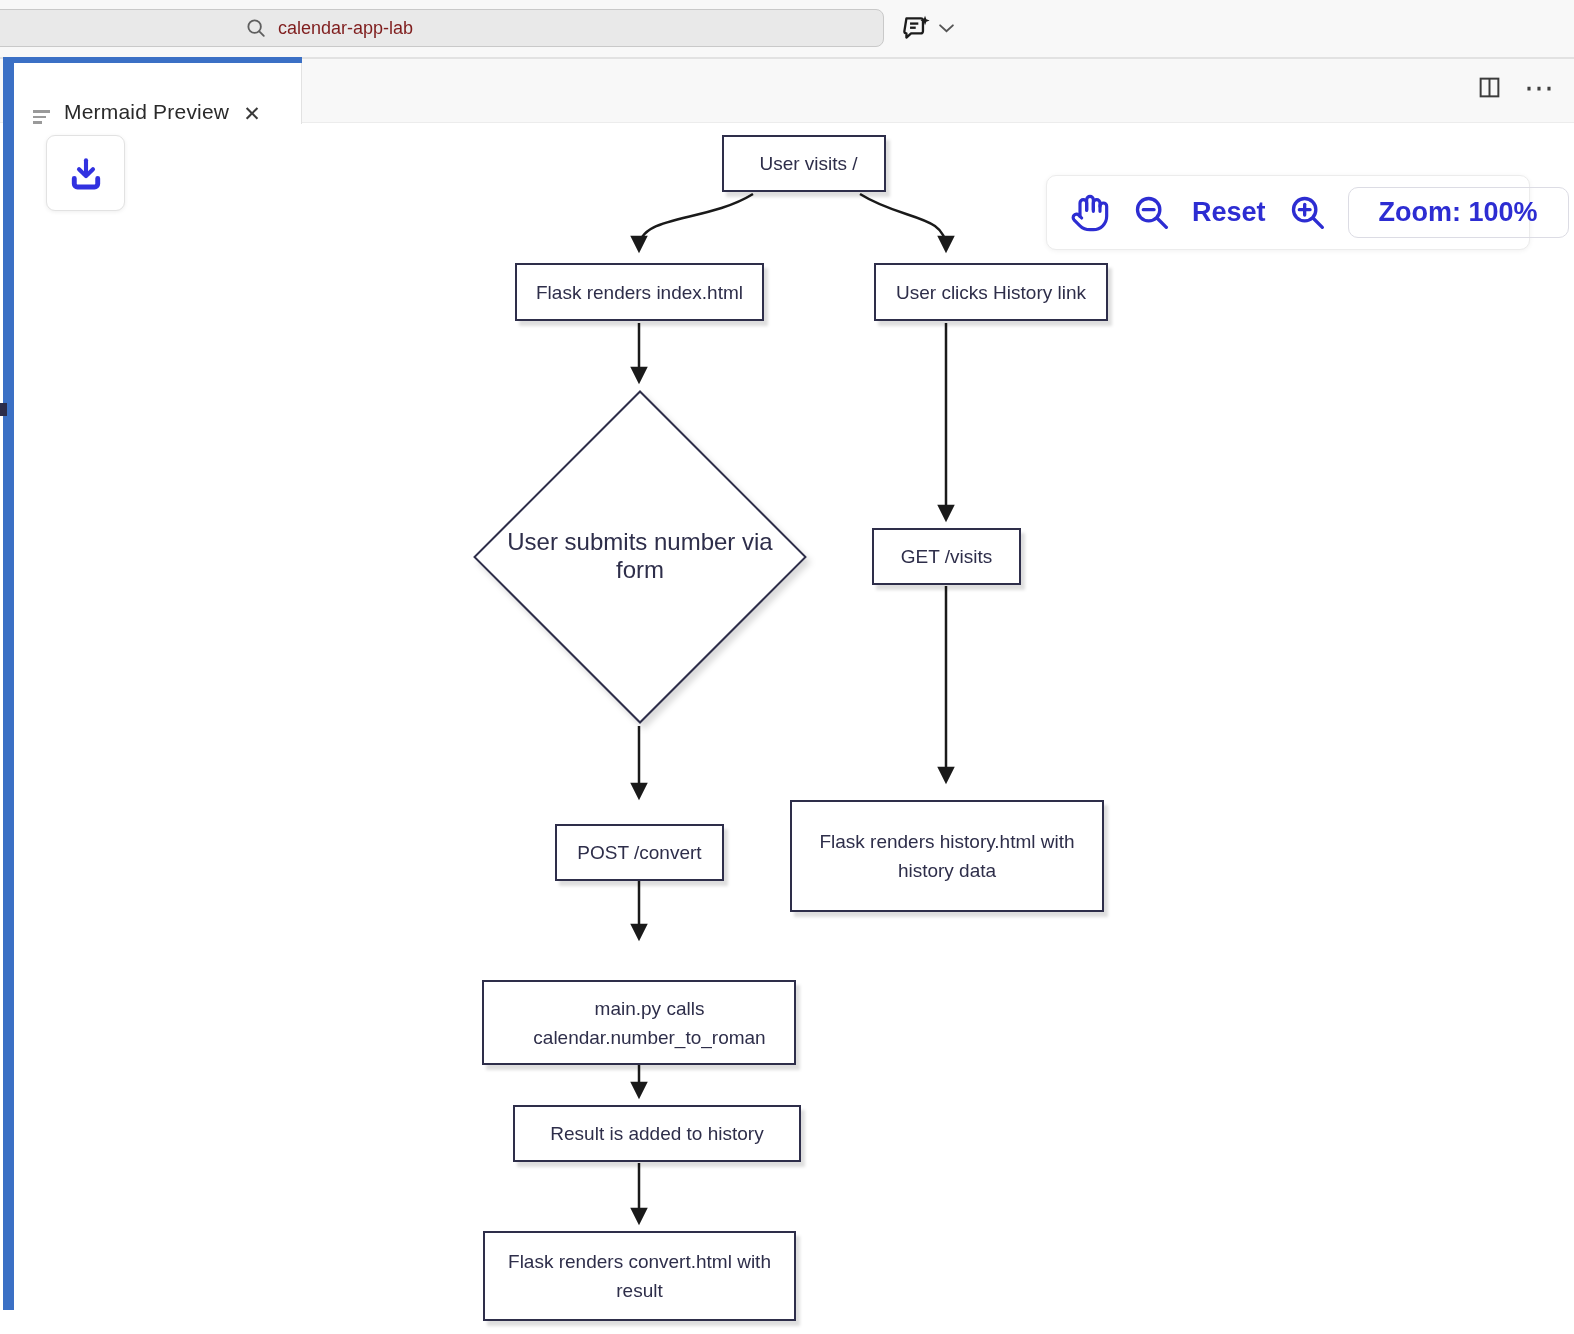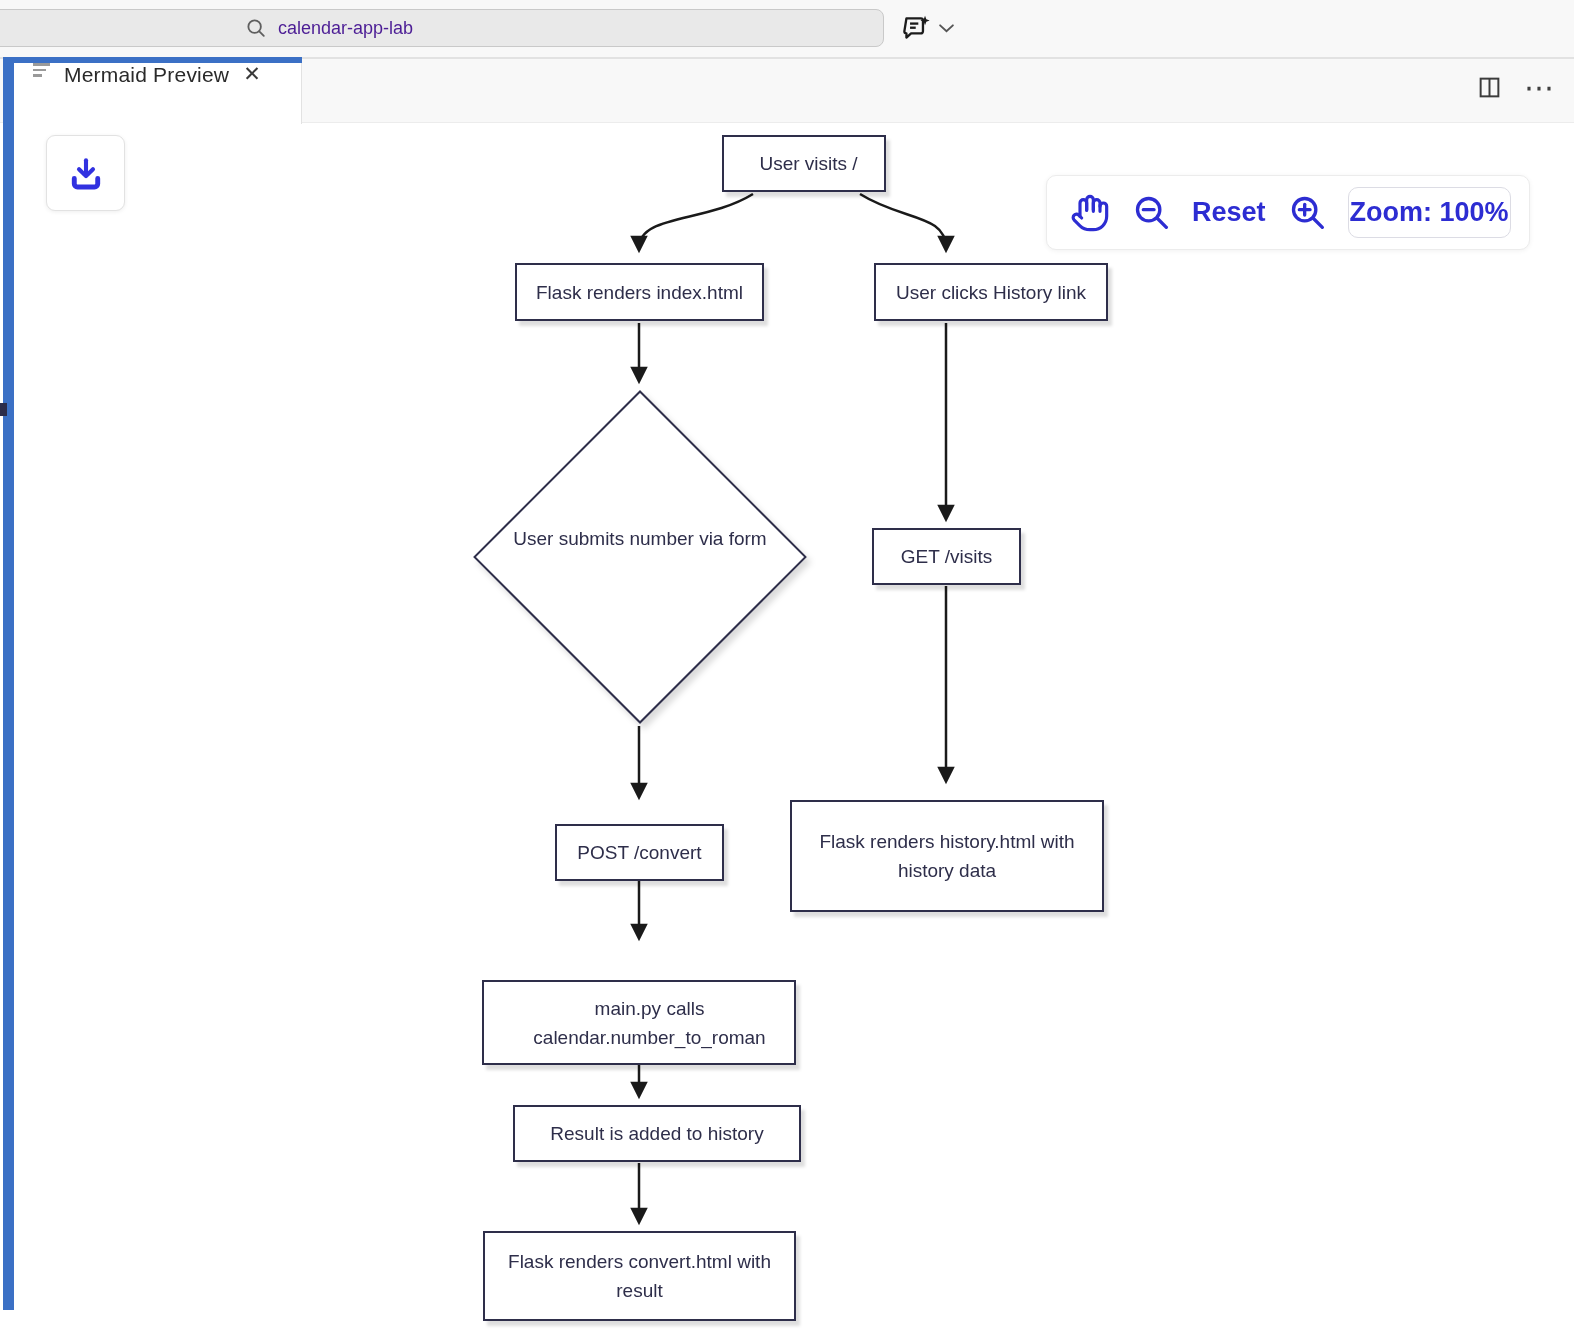--- a/index.html
+++ b/index.html
@@ -4,31 +4,31 @@
 <style>
   * { margin:0; padding:0; box-sizing:border-box; }
   html,body { width:1574px; height:1334px; font-family:"Liberation Sans", sans-serif; background:#ffffff; overflow:hidden; }
   .stage { position:relative; width:1574px; height:1334px; background:#ffffff; }
 
   
   .topbar { position:absolute; left:0; top:0; width:1574px; height:57px; background:#f8f8f8; }
   .searchfield { position:absolute; left:-24px; top:9px; width:908px; height:38px; background:#e9e9e9;
                  border:1px solid #c9c9c9; border-radius:8px; display:flex; align-items:center; padding-left:268px; gap:11px; }
   .searchfield input { border:none; background:transparent; outline:none; font-family:"Liberation Sans",sans-serif;
-                 font-size:18px; color:#4c1d95; width:560px; }
+                 font-size:18px; color:#7f1d1d; width:560px; }
   .copilot-btn { position:absolute; left:901px; top:11px; width:64px; height:34px; display:flex; align-items:center; gap:6px; cursor:pointer; }
 
   
   .tabstrip { position:absolute; left:0; top:57px; width:1574px; height:66px; background:#f8f8f8;
               border-top:2px solid #e2e2e2; border-bottom:1px solid #ececec; }
   .focus-border-left { position:absolute; left:3px; top:57px; width:11px; height:1253px; background:#3b70c5; z-index:5; }
   .focus-border-top { position:absolute; left:3px; top:57px; width:299px; height:6px; background:#3b70c5; z-index:6; }
   .left-edge-marker { position:absolute; left:0; top:403px; width:7px; height:13px; background:#2c2c49; z-index:7; }
   .tab { position:absolute; left:14px; top:63px; width:288px; height:61px; background:#ffffff;
-         border-right:1px solid #e2e2e2; z-index:4; display:flex; align-items:flex-start; }
+         border-right:1px solid #e2e2e2; z-index:4; display:flex; align-items:flex-end; }
   .tab-lines { position:relative; margin-left:19px; width:18px; height:14px; }
   .tab-lines i { position:absolute; left:0; height:2.5px; background:#9a9a9a; display:block; }
   .tab-lines i:nth-child(1){ top:0; width:17px; }
   .tab-lines i:nth-child(2){ top:5.5px; width:13px; }
   .tab-lines i:nth-child(3){ top:11px; width:9px; }
   .tab-title { margin-left:13px; font-size:21px; font-weight:500; color:#2a2a2a; letter-spacing:.2px; }
   .tab-close { margin-left:14px; font-size:21px; color:#3a3a3a; cursor:pointer; line-height:1; }
   .strip-actions { position:absolute; right:18px; top:75px; display:flex; align-items:center; gap:22px; z-index:4; }
   .ellipsis { font-size:30px; color:#404040; letter-spacing:2px; line-height:20px; cursor:pointer; }
 
@@ -37,33 +37,33 @@
 
   .download-btn { position:absolute; left:46px; top:135px; width:79px; height:76px; background:#fff;
                   border:1px solid #e2e2e2; border-radius:9px; box-shadow:0 1px 4px rgba(0,0,0,.07);
                   display:flex; align-items:center; justify-content:center; cursor:pointer; z-index:8; }
 
   .zoom-toolbar { position:absolute; left:1046px; top:134px; width:484px; height:75px; background:#fff;
                   border:1px solid #ececec; border-radius:10px; box-shadow:0 1px 5px rgba(0,0,0,.06);
                   display:flex; align-items:center; padding:0 13px; z-index:8;margin-top:41px; }
   .zt-icon { display:flex; align-items:center; justify-content:center; cursor:pointer; }
   .zt-reset { font-size:27px; font-weight:bold; color:#2d2dd2; margin:0 22px 0 20px; cursor:pointer; }
-  .zt-zoombox { margin-left:20px; border:1.5px solid #dcdce4; border-radius:10px; padding:9px 1px;
+  .zt-zoombox { margin-left:20px; border:1.5px solid #dcdce4; border-radius:10px; padding:9px 30px;
                 font-size:27px; font-weight:bold; color:#2d2dd2; white-space:nowrap; }
   .zt-hand { margin-left:10px; margin-right:22px; }
 
   
   .edges { position:absolute; left:0; top:0; width:1574px; height:1334px; pointer-events:none; z-index:1; }
   .node { position:absolute; background:#fff; border:2px solid #2e2e4a; color:#2e2e4a; font-size:19px;
           display:flex; align-items:center; justify-content:center; text-align:center; line-height:29px;
           box-shadow:4px 5px 3px rgba(0,0,0,.13); z-index:2; padding:0 12px; }
   .diamond-wrap { position:absolute; left:522px; top:439px; width:236px; height:236px;
                   filter:drop-shadow(4px 5px 3px rgba(0,0,0,.14)); z-index:2; }
   .diamond { width:236px; height:236px; background:#fff; border:2px solid #2e2e4a; transform:rotate(45deg); }
-  .diamond-label { position:absolute; left:480px; top:528px; width:320px; text-align:center; font-size:19px;
+  .diamond-label { position:absolute; left:480px; top:528px; width:320px; text-align:center; font-size:24px;
                    color:#2e2e4a; z-index:3; }
 
   .n-user-visits    { left:722px; top:135px; width:164px; height:57px;padding-left:21px; }
   .n-flask-index    { left:515px; top:263px; width:249px; height:58px; }
   .n-clicks-history { left:830px; top:263px; width:234px; height:58px;margin-left:44px; }
   .n-get-history    { left:872px; top:528px; width:149px; height:57px; }
   .n-post-convert   { left:555px; top:824px; width:169px; height:57px; }
   .n-flask-history  { left:790px; top:790px; width:314px; height:112px;margin-top:10px; }
   .n-mainpy         { left:482px; top:980px; width:314px; height:85px;padding-left:33px; }
   .n-result-history { left:513px; top:1105px; width:288px; height:57px; }

